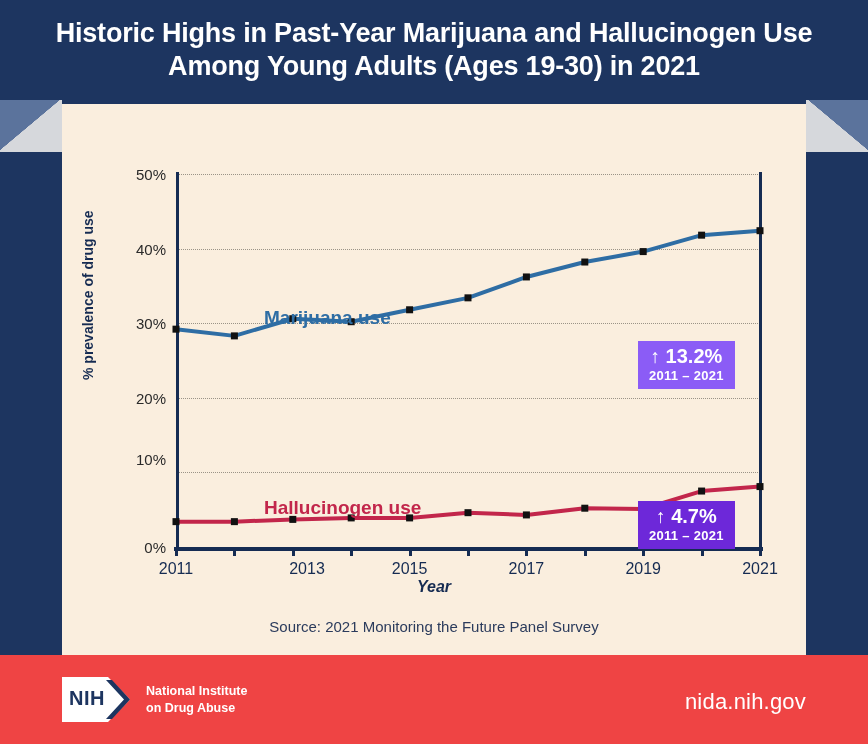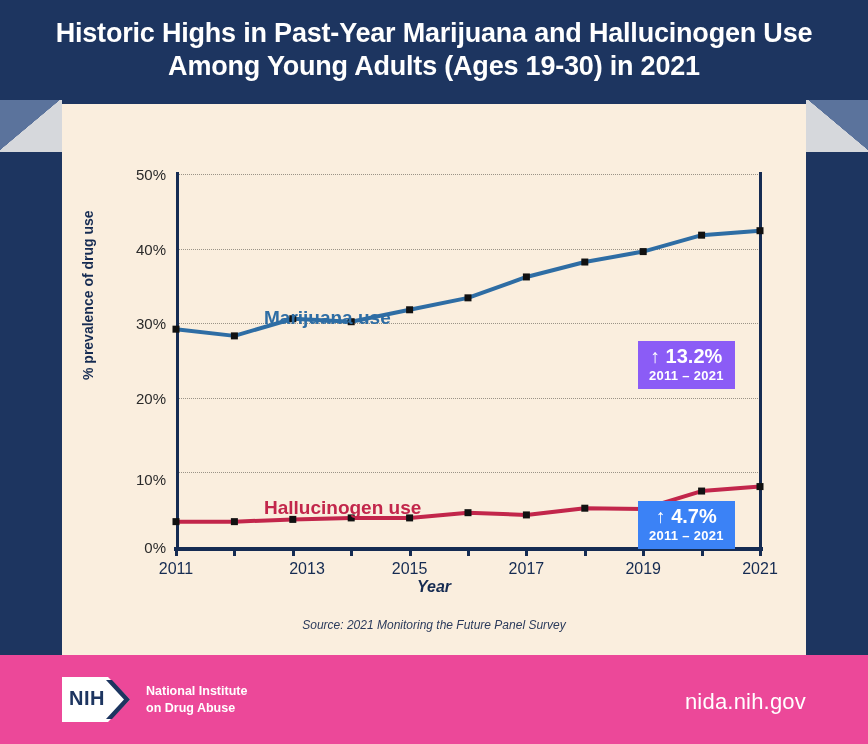--- a/index.html
+++ b/index.html
@@ -88,47 +88,47 @@
     position:absolute;left:18px;top:276px;
     transform:rotate(-90deg);transform-origin:0 0;
     color:#152b52;font-size:14px;font-weight:700;white-space:nowrap;
   }
   .xlabel{
     position:absolute;left:0;top:474px;width:744px;text-align:center;
     color:#152b52;font-size:16px;font-weight:700;font-style:italic;
   }
   .source{
     position:absolute;left:0;top:514px;width:744px;text-align:center;
-    color:#2b3b5c;font-size:12px;font-style:italic;
+    color:#2b3b5c;font-size:15px;
   }
 
   svg.series{position:absolute;left:0;top:0;overflow:visible;}
 
   
   .series-label{
     position:absolute;font-size:19px;font-weight:700;white-space:nowrap;
   }
   .label-marijuana{color:#2e6da4;left:88px;top:133px;}
   .label-hallucinogen{color:#c2264b;left:88px;top:323px;}
 
   
   .callout{
     position:absolute;text-align:center;color:#ffffff;
     padding:5px 11px 7px;line-height:1.0;
   }
   .callout .big{font-size:20px;font-weight:700;white-space:nowrap;}
   .callout .big .arrow{font-size:19px;font-weight:700;}
   .callout .range{font-size:13px;font-weight:700;margin-top:3px;letter-spacing:0.3px;}
   .callout-blue{background:#8b5cf6;left:462px;top:167px;}
-  .callout-red{background:#3b82f6;left:462px;top:327px;}
+  .callout-red{background:#6d28d9;left:462px;top:327px;}
 
   
   .footer{
     position:absolute;left:0;top:655px;width:868px;height:89px;
-    background:#ec4899;z-index:5;
+    background:#ef4444;z-index:5;
   }
   .nih-logo{
     position:absolute;left:62px;top:22px;display:flex;align-items:center;
   }
   .nih-mark{
     position:relative;width:72px;height:45px;
   }
   .nih-mark .nih-text{
     position:absolute;left:7px;top:10px;
     color:#1d3560;font-size:20px;font-weight:700;letter-spacing:0.5px;
@@ -167,21 +167,21 @@
 
       <div id="grid-host">
           <div class="gridline" style="top: 298.4px;"></div>
           <div class="gridline" style="top: 223.8px;"></div>
           <div class="gridline" style="top: 149.2px;"></div>
           <div class="gridline" style="top: 74.6px;"></div>
           <div class="gridline" style="top: 0px;"></div>
         </div>
       <div id="ytick-host">
           <div class="ytick-label" style="top: 373px;">0%</div>
-          <div class="ytick-label" style="top: 305px;">10%</div>
+          <div class="ytick-label" style="top: 285px;">10%</div>
           <div class="ytick-label" style="top: 223.8px;">20%</div>
           <div class="ytick-label" style="top: 149.2px;">30%</div>
           <div class="ytick-label" style="top: 74.6px;">40%</div>
           <div class="ytick-label" style="top: 0px;">50%</div>
         </div>
 
       <div class="axis-y"></div>
       <div class="axis-y-right"></div>
       <div class="axis-x"></div>
 

